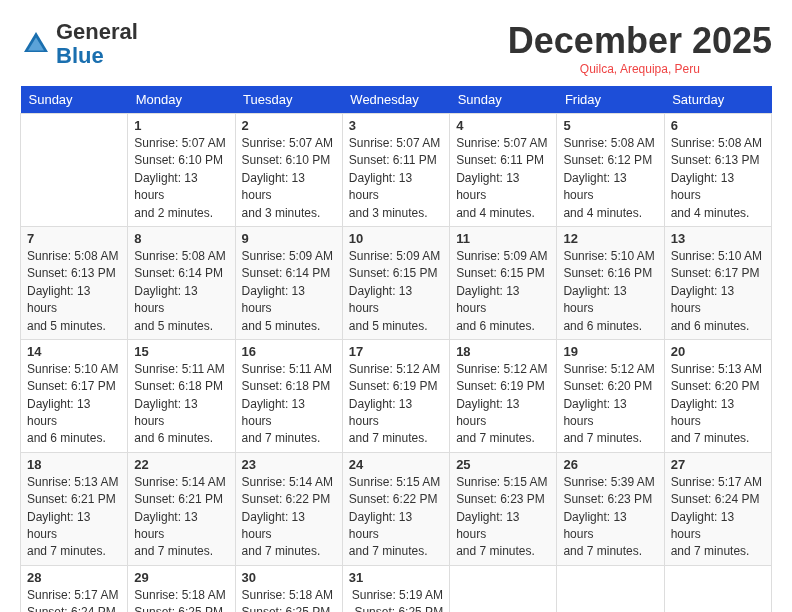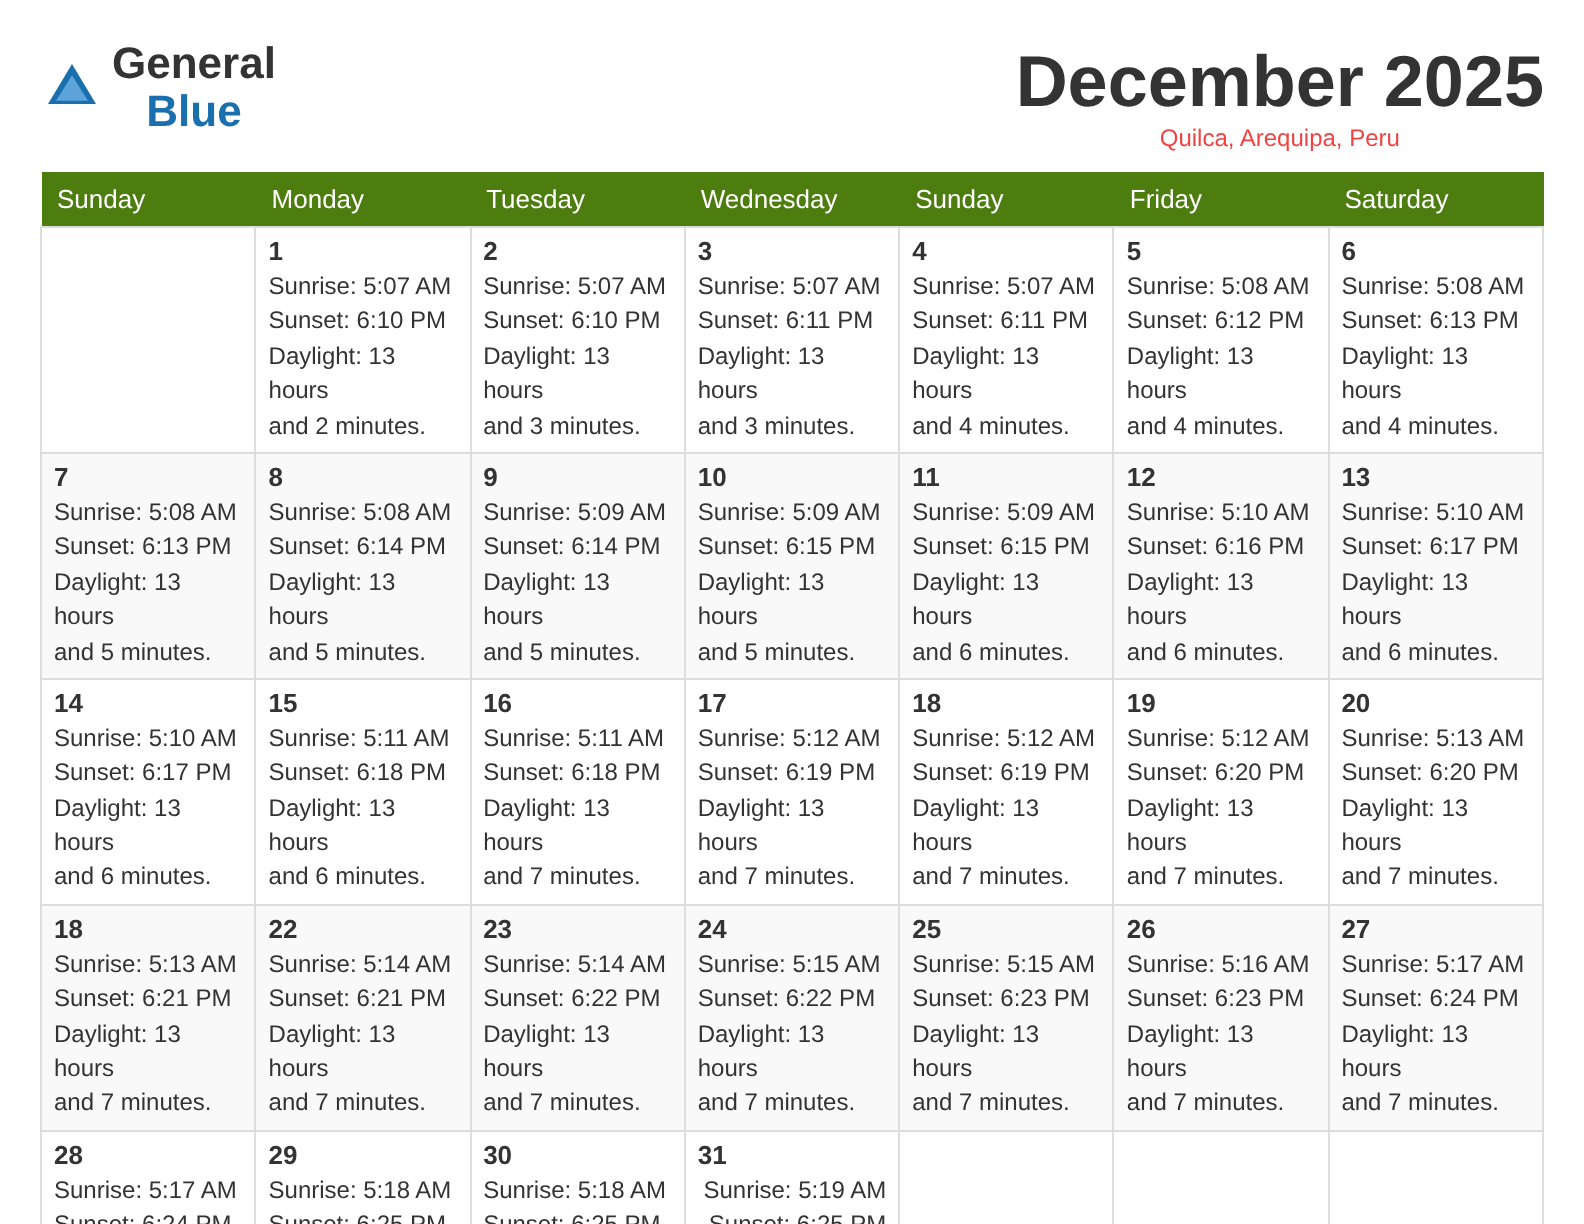--- a/index.html
+++ b/index.html
@@ -13,21 +13,20 @@
     .header {
       display: flex;
       justify-content: space-between;
       align-items: flex-start;
       margin-bottom: 10px;
     }
     .logo {
       display: flex;
       align-items: center;
       gap: 4px;
-      text-align: center;
     }
     .logo-text {
       font-size: 22px;
       font-weight: bold;
       line-height: 1.1;
     }
     .logo-general { color: #333; }
     .logo-blue { color: #1a6faf; }
     .logo-icon {
       width: 32px;
@@ -44,21 +43,21 @@
     .location {
       font-size: 12px;
       color: #ef4444;
     }
     table {
       width: 100%;
       border-collapse: collapse;
       font-size: 11px;
     }
     thead th {
-      background-color: #4d7c0f;
+      background-color: #1d4ed8;
       color: #fff;
       text-align: left;
       padding: 6px 8px;
       font-size: 13px;
       font-weight: normal;
     }
     td {
       border: 1px solid #ddd;
       vertical-align: top;
       padding: 4px 6px;
@@ -292,21 +291,21 @@
         </td>
         <td>
           <div class="day-num">25</div>
           <div class="day-info" style="white-space: pre-line;">Sunrise: 5:15 AM
 Sunset: 6:23 PM
 Daylight: 13 hours
 and 7 minutes.</div>
         </td>
         <td>
           <div class="day-num">26</div>
-          <div class="day-info" style="white-space: pre-line;">Sunrise: 5:16 AM
+          <div class="day-info" style="white-space: pre-line;">Sunrise: 5:39 AM
 Sunset: 6:23 PM
 Daylight: 13 hours
 and 7 minutes.</div>
         </td>
         <td>
           <div class="day-num">27</div>
           <div class="day-info" style="white-space: pre-line;">Sunrise: 5:17 AM
 Sunset: 6:24 PM
 Daylight: 13 hours
 and 7 minutes.</div>

